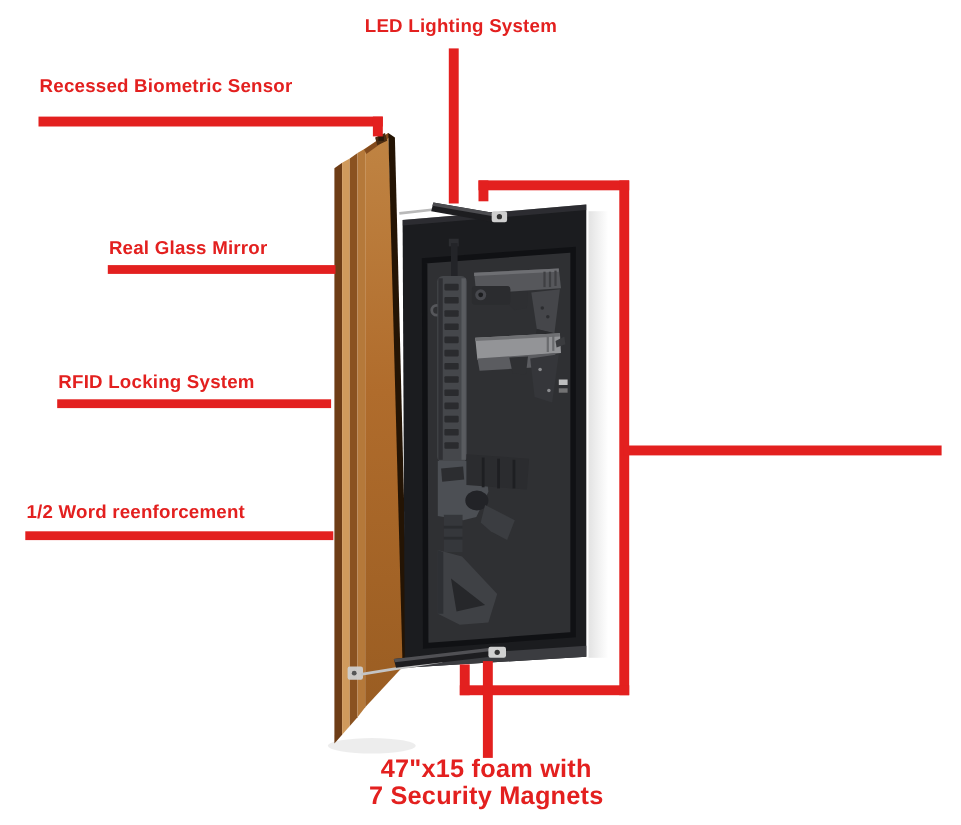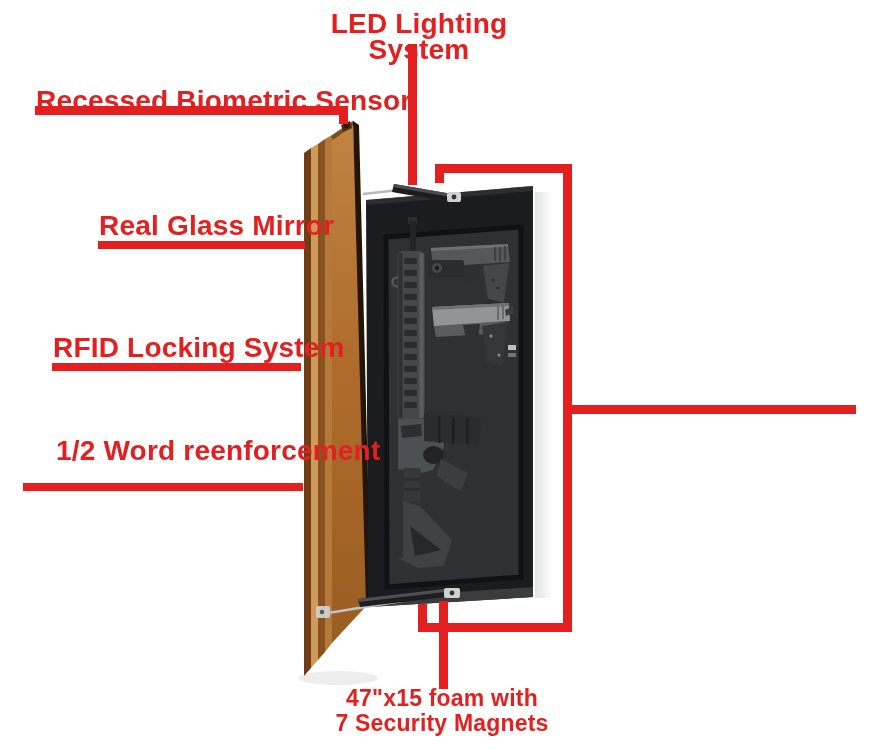--- a/index.html
+++ b/index.html
@@ -2,21 +2,21 @@
 <html style="--accent: #e3201f;"><head>
 <meta charset="utf-8">
 <style>
   html,body{margin:0;padding:0;background:#ffffff;}
   .stage{
     position:relative;width:874px;height:750px;background:#ffffff;overflow:hidden;
     font-family:"Liberation Sans",sans-serif;
   }
   .photo{position:absolute;left:0;top:0;width:874px;height:750px;}
   .callout{
-    position:absolute;font-weight:700;font-size:28px;line-height:26px;
+    position:absolute;font-weight:700;font-size:17px;line-height:26px;
     color:var(--accent,#e3201f);letter-spacing:.2px;white-space:nowrap;
   }
   .callout.center{text-align:center;white-space:normal;}
   .cline{position:absolute;background:var(--accent,#e3201f);}
   .foam-label{font-size:23px;line-height:25px;}
 </style>
 </head>
 <body>
 
 <div class="stage">
@@ -171,27 +171,27 @@
   <div class="cline" style="left:435px;top:164px;width:9px;height:19px;"></div>
   <div class="cline" style="left:563px;top:164px;width:9px;height:468px;"></div>
   <div class="cline" style="left:418px;top:623px;width:154px;height:9px;"></div>
   <div class="cline" style="left:567px;top:405px;width:289px;height:9px;"></div>
 
   <div class="cline" style="left:418px;top:604px;width:9px;height:28px;"></div>
   <div class="cline" style="left:439px;top:601px;width:9px;height:88px;"></div>
 
   <div class="callout center" style="left:279px;top:11px;width:280px;">LED Lighting System</div>
 
-  <div class="callout" style="left:36px;top:88px;">Recessed Biometric Sensor</div>
+  <div class="callout" style="left:36px;top:66px;">Recessed Biometric Sensor</div>
 
   <div class="callout" style="left:99px;top:213px;">Real Glass Mirror</div>
 
   <div class="callout" style="left:53px;top:335px;">RFID Locking System</div>
 
-  <div class="callout" style="left:24px;top:438px;margin-left:32px;">1/2 Word reenforcement</div>
+  <div class="callout" style="left:24px;top:453px;">1/2 Word reenforcement</div>
 
 
   <div class="callout center foam-label" style="left:331px;top:686px;width:222px;">
     <span style="display:block">47"x15 foam with</span>
     <span style="display:block">7 Security Magnets</span>
   </div>
 
 </div>
 
 </body></html>

